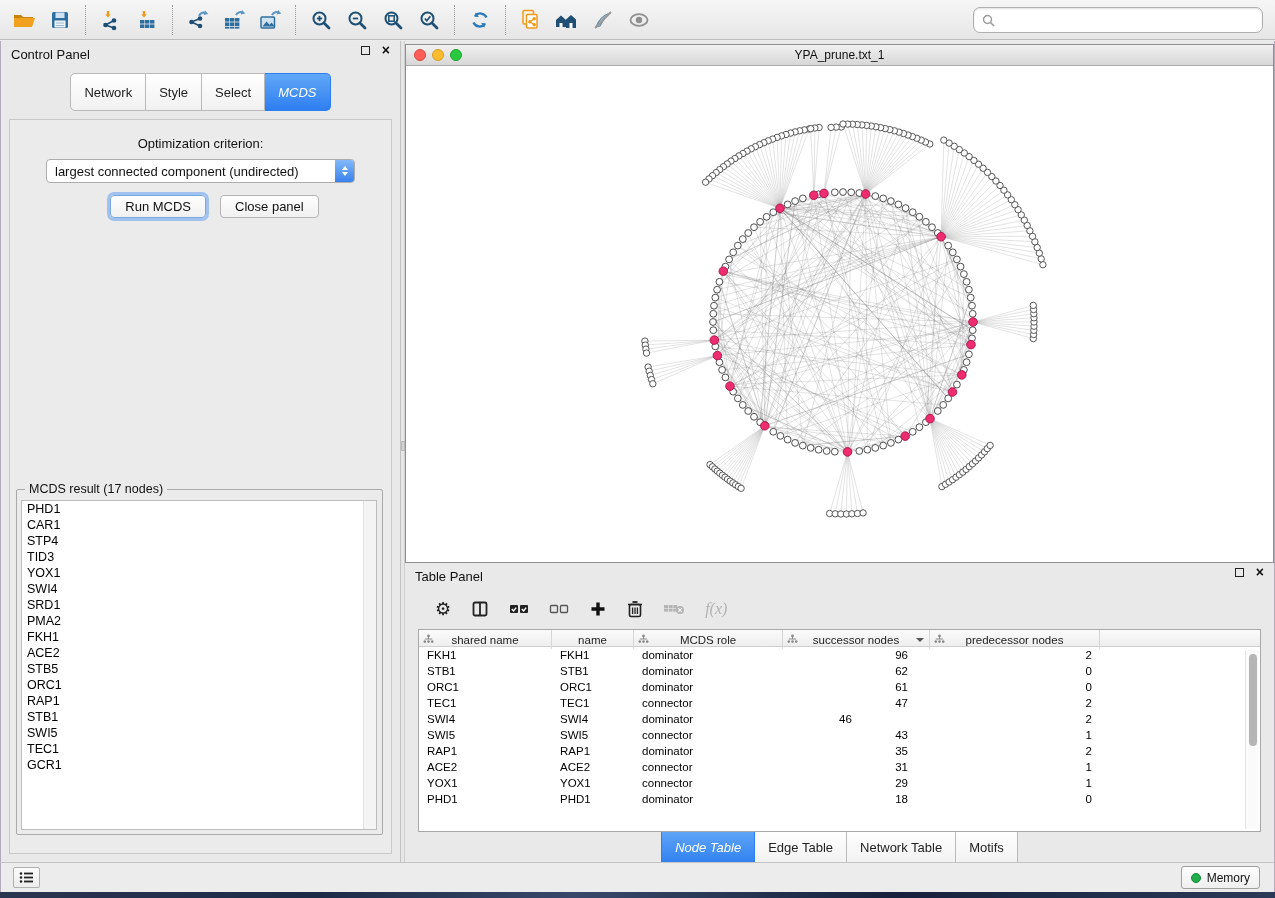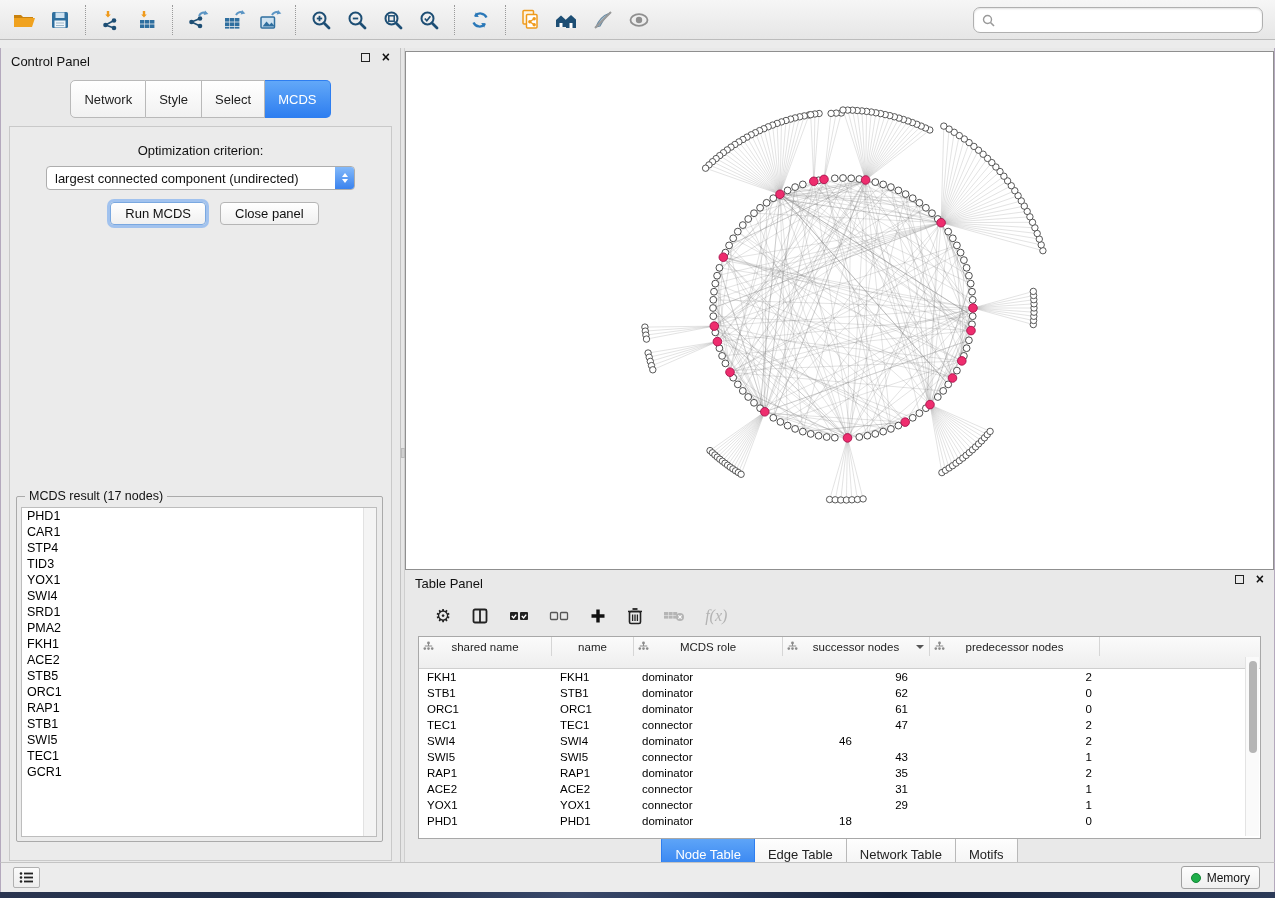--- a/index.html
+++ b/index.html
@@ -12,35 +12,35 @@
     display:flex; align-items:center; padding:0 6px; }
   .tbtn { width:36px; height:32px; display:flex; align-items:center; justify-content:center; border-radius:4px; }
   .tbtn svg { display:block; }
   .tsep { width:1px; height:30px; border-left:1px dotted #9a9a9a; margin:0 7px; }
   .searchbox { position:absolute; right:12px; top:7px; width:290px; height:26px; background:#fff;
     border:1px solid #b0b0b0; border-radius:7px; display:flex; align-items:center; padding:0 8px;
     box-shadow:inset 0 1px 2px rgba(0,0,0,.12); }
   .searchbox input { border:none; outline:none; flex:1; font-size:12px; margin-left:6px; font-family:"Liberation Sans",sans-serif; background:transparent; }
 
   
-  .main { position:absolute; top:48px; left:0; right:0; height:821px; display:flex; border-left:1px solid #b4a9bd; border-right:1px solid #b4a9bd; }
+  .main { position:absolute; top:41px; left:0; right:0; height:821px; display:flex; border-left:1px solid #b4a9bd; border-right:1px solid #b4a9bd; }
 
   
   .control-panel { width:401px; background:#e9e9e9; border-right:1px solid #c2c2c2; display:flex; flex-direction:column; }
   .panel-header { height:26px; display:flex; align-items:center; padding:0 10px; font-size:13px; color:#111; position:relative; }
   .panel-header .win-icons { position:absolute; right:10px; top:5px; display:flex; gap:12px; align-items:center; }
   .float-ic { width:9px; height:9px; border:1.6px solid #222; display:inline-block; }
   .close-ic { font-size:14px; font-weight:bold; color:#111; line-height:9px; }
   .seg-row { display:flex; justify-content:center; padding:6px 0 8px; }
   .seg-group { display:flex; }
   .seg-btn { padding:8px 13px; font-size:13px; color:#222; background:linear-gradient(#ffffff,#f1f1f1);
     border:1px solid #b9b9b9; border-left-width:0; height:38px; display:flex; align-items:center; }
   .seg-btn:first-child { border-left-width:1px; border-radius:5px 0 0 5px; }
   .seg-btn:last-child { border-radius:0 5px 5px 0; }
-  .seg-btn.active { background:linear-gradient(#62a8f8,#2e7ef0); color:#fff; border-color:#2e7ef0; }
+  .seg-btn.active { background:linear-gradient(#62a8f8,#2e7ef0); color:#fff; border-color:#2e7ef0;font-style:italic; }
   .cp-content { flex:1; margin:0 8px 8px 8px; background:#ebebeb; border:1px solid #c9c9c9; position:relative; }
   .opt-label { text-align:center; margin-top:16px; font-size:13px; color:#111; }
   .dropdown { margin:8px 36px 0; height:24px; background:#fff; border:1px solid #adadad; border-radius:4px;
     display:flex; align-items:center; position:relative; }
   .dropdown .dd-text { flex:1; font-size:13px; padding-left:8px; color:#111; white-space:nowrap; overflow:hidden; }
   .dd-stepper { width:19px; height:22px; border-radius:0 3px 3px 0; background:linear-gradient(#83b9fa,#3a82ee);
     display:flex; flex-direction:column; align-items:center; justify-content:center; gap:2px; }
   .dd-up { width:0; height:0; border-left:3.5px solid transparent; border-right:3.5px solid transparent; border-bottom:4.5px solid #fff; }
   .dd-dn { width:0; height:0; border-left:3.5px solid transparent; border-right:3.5px solid transparent; border-top:4.5px solid #fff; }
   .btn-row { display:flex; justify-content:center; gap:14px; margin-top:12px; }
@@ -69,21 +69,21 @@
   .net-title { position:absolute; left:0; right:0; text-align:center; font-size:12px; color:#111; }
   .net-canvas { flex:1; background:#fff; overflow:hidden; }
 
   
   .table-panel { flex:1; display:flex; flex-direction:column; background:#e9e9e9; }
   .tp-toolbar { height:40px; display:flex; align-items:center; gap:20px; padding-left:30px; }
   .tp-ic { display:flex; align-items:center; justify-content:center; }
   .gear-glyph { font-size:18px; color:#222; line-height:18px; }
   .fx-glyph { font-family:Liberation Serif, serif; font-style:italic; font-size:16px; color:#b3b3b3; }
   .table-box { flex:1; margin:0 13px; background:#fff; border:1px solid #a8a8a8; position:relative; overflow:hidden; }
-  .thead { display:flex; height:32px; background:linear-gradient(#fbfbfb,#eeeeee); border-bottom:1px solid #cfcfcf; }
+  .thead { display:flex; height:17px; background:linear-gradient(#fbfbfb,#eeeeee); border-bottom:1px solid #cfcfcf; }
   .th { position:relative; display:flex; align-items:center; justify-content:center; font-size:11.5px; color:#222;
     border-right:1px solid #d6d6d6; height:19px; }
   .th .col-icon { position:absolute; left:4px; top:4px; }
   .th .sort-dn { position:absolute; right:5px; top:8px; width:0; height:0; border-left:4px solid transparent; border-right:4px solid transparent; border-top:4.5px solid #555; }
   .tr { display:flex; height:16px; align-items:center; }
   .td { font-size:11.5px; color:#000; white-space:nowrap; overflow:hidden; height:16px; line-height:16px; }
   .td.left { padding-left:8px; text-align:left; }
   .td.right-succ { text-align:right; padding-right:22px; }
   .td.right-pred { text-align:right; padding-right:8px; }
   .tscroll { position:absolute; right:1px; top:20px; bottom:2px; width:14px; background:#fafafa; border-left:1px solid #e3e3e3; }
@@ -363,20 +363,26 @@
       </div>
     </div>
 
     <div class="vsplit">
         <div class="grip"></div>
       </div>
 
     <div class="right-col">
 
       <div class="net-frame">
+        <div class="net-titlebar">
+          <span class="tl red"></span>
+          <span class="tl yellow"></span>
+          <span class="tl green"></span>
+          <span class="net-title">YPA_prune.txt_1</span>
+        </div>
         <div class="net-canvas">
           <svg id="net-svg" width="867" height="495" viewBox="0 0 867 495">
               <line x1="317.3" y1="205.2" x2="308.0" y2="239.7" class="chord"></line>
               <line x1="317.3" y1="205.2" x2="566.7" y2="264.2" class="chord"></line>
               <line x1="317.3" y1="205.2" x2="308.0" y2="239.7" class="chord"></line>
               <line x1="317.3" y1="205.2" x2="445.2" y2="385.7" class="chord"></line>
               <line x1="317.3" y1="205.2" x2="396.8" y2="132.4" class="chord"></line>
               <line x1="317.3" y1="205.2" x2="428.8" y2="126.3" class="chord"></line>
               <line x1="317.3" y1="205.2" x2="477.2" y2="379.6" class="chord"></line>
               <line x1="317.3" y1="205.2" x2="566.0" y2="272.3" class="chord"></line>
@@ -1171,21 +1177,21 @@
                 <div class="td left" style="width: 133px;">YOX1</div>
                 <div class="td left" style="width: 82px;">YOX1</div>
                 <div class="td left" style="width: 149px;">connector</div>
                 <div class="td right-succ" style="width: 147px;">29</div>
                 <div class="td right-pred" style="width: 170px;">1</div>
               </div>
               <div class="tr">
                 <div class="td left" style="width: 133px;">PHD1</div>
                 <div class="td left" style="width: 82px;">PHD1</div>
                 <div class="td left" style="width: 149px;">dominator</div>
-                <div class="td right-succ" style="width: 147px; text-align: center;">18</div>
+                <div class="td right-succ" style="width: 147px;">18</div>
                 <div class="td right-pred" style="width: 170px;">0</div>
               </div>
             </div>
           <div class="tscroll">
               <div class="thumb"></div>
             </div>
         </div>
         <div class="tp-tabs">
           <div class="seg-group">
               <div class="seg-btn active">Node Table</div>

